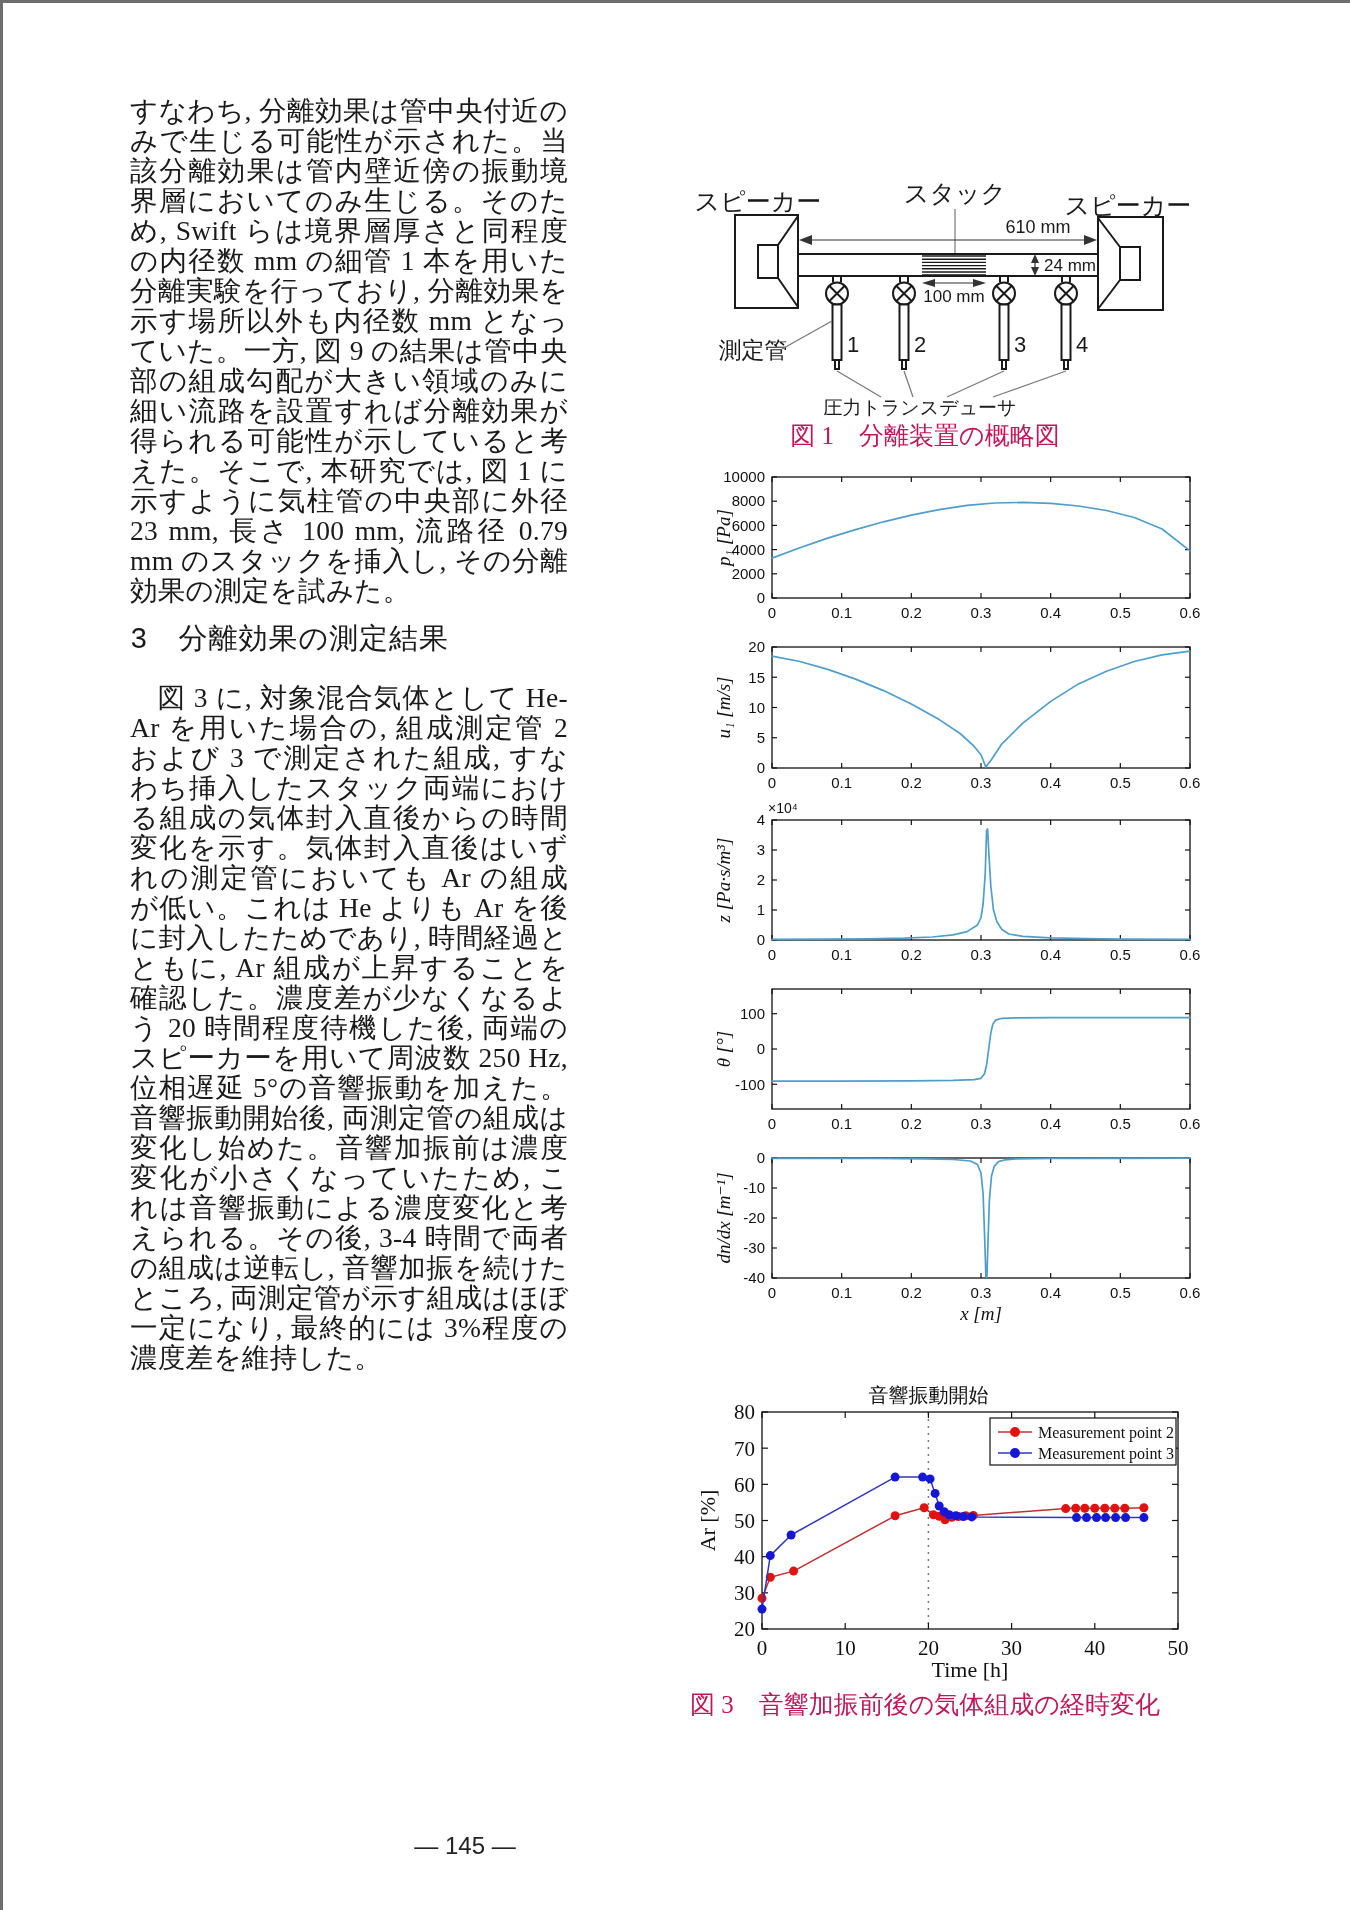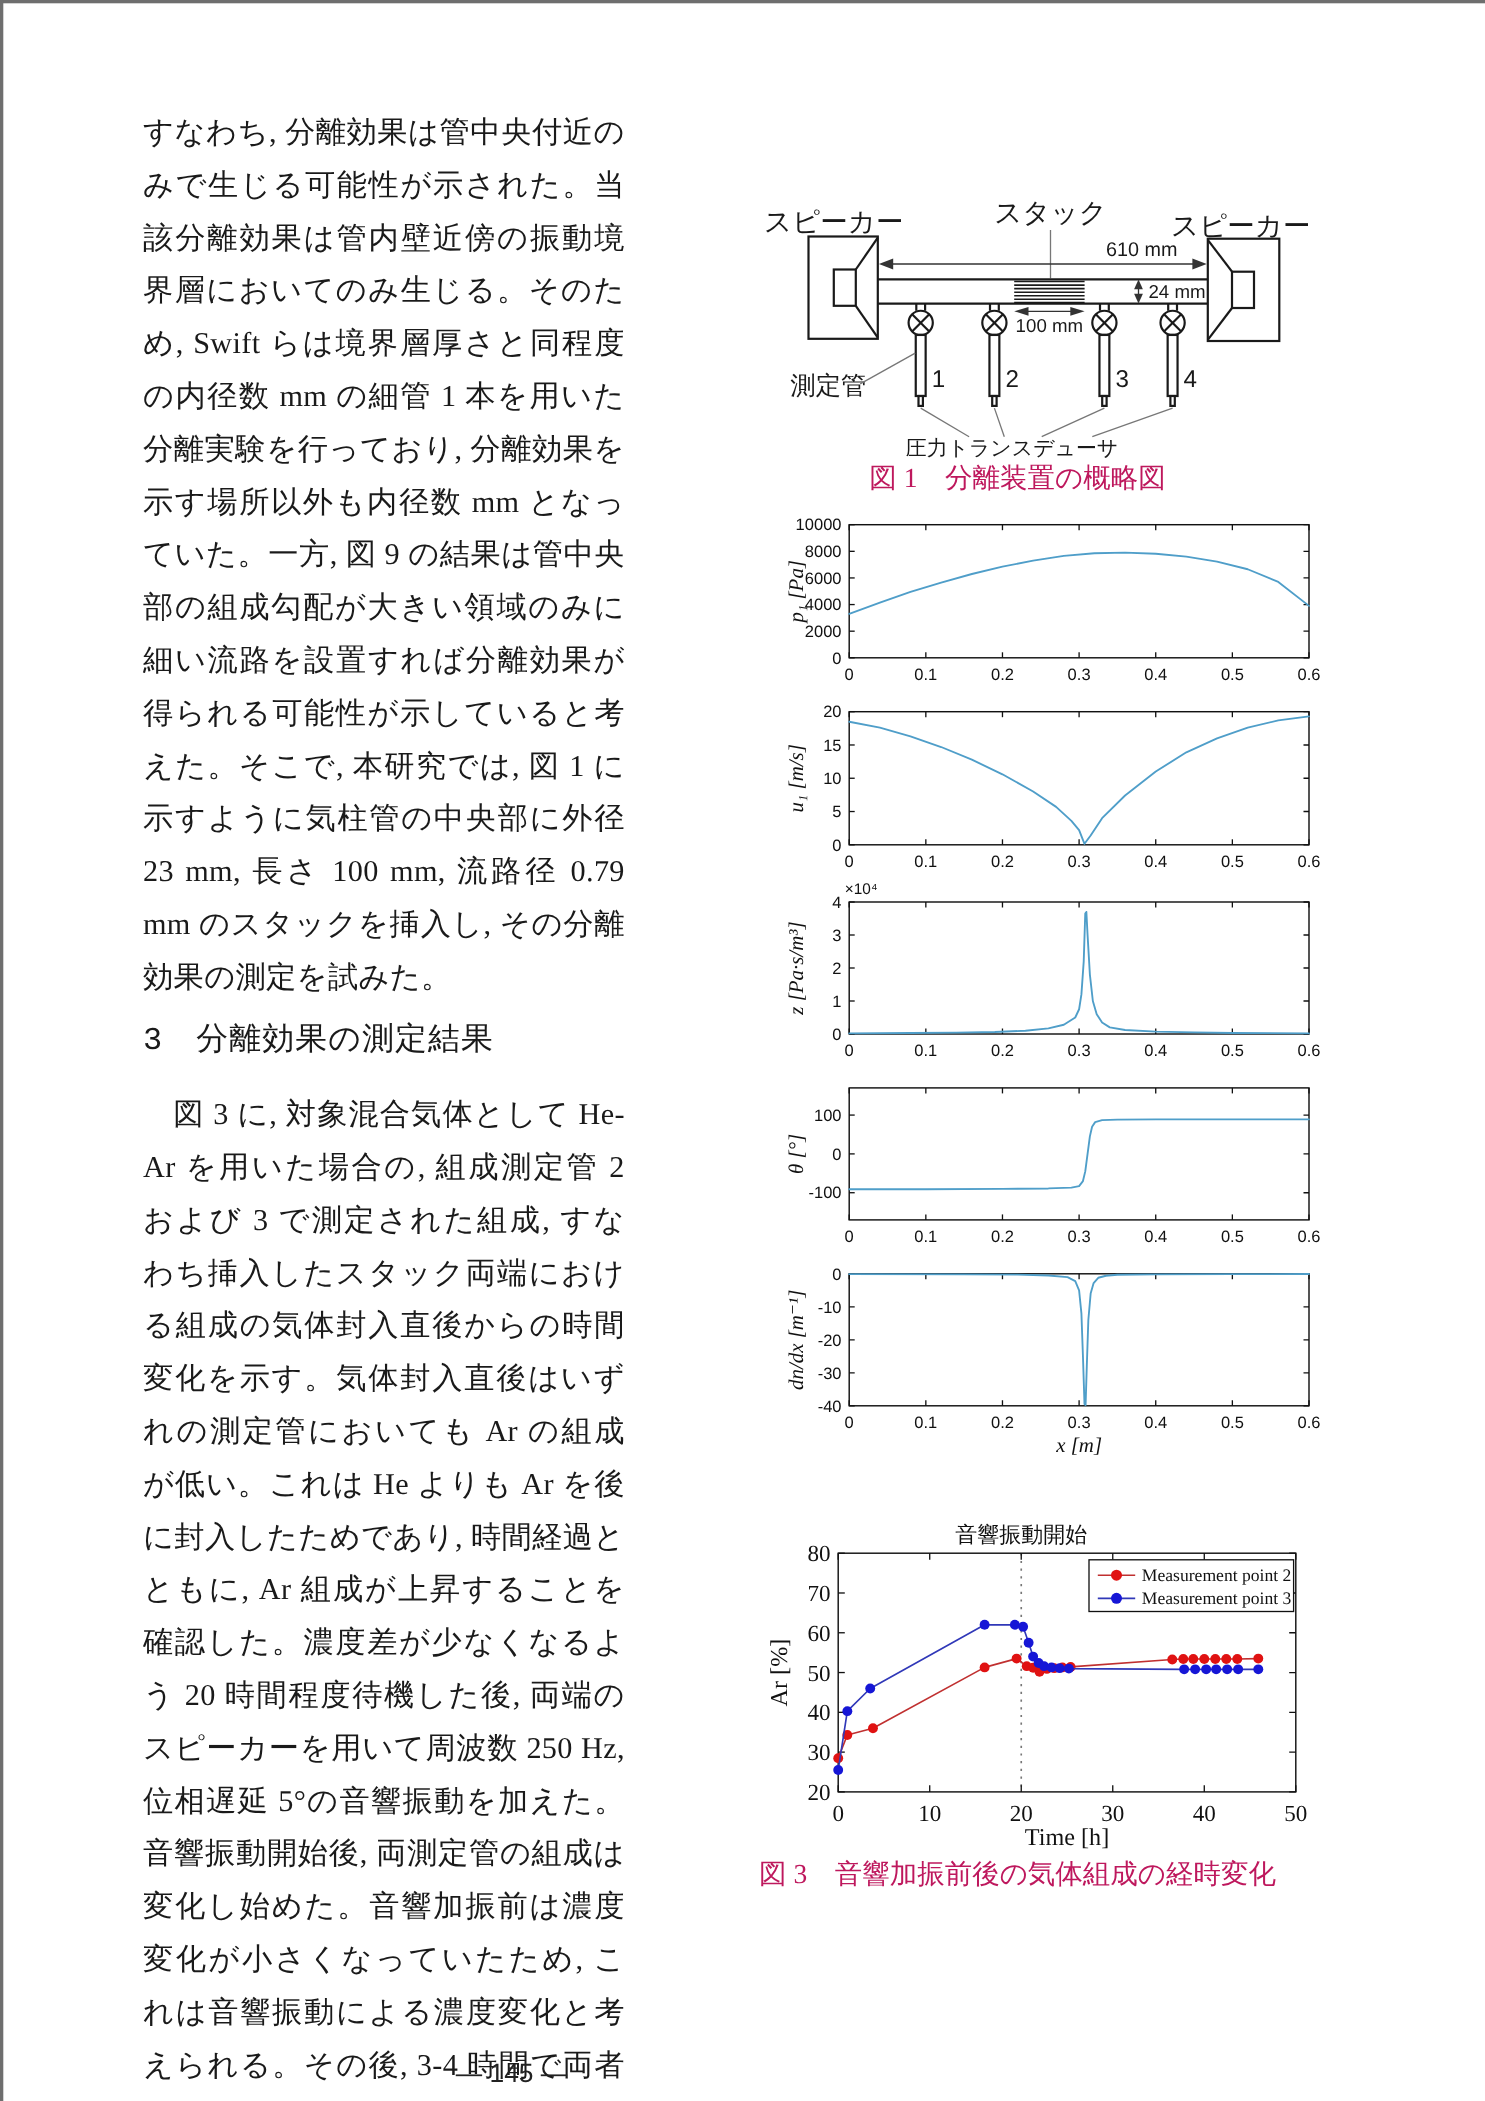--- a/index.html
+++ b/index.html
@@ -1,28 +1,28 @@
 <!DOCTYPE html>
 <html><head>
 <meta charset="utf-8">
 <style>
   html,body{margin:0;padding:0;background:#e8e8e8;}
   .page{position:relative;width:1350px;height:1910px;background:#ffffff;margin:0 auto;
         font-family:"Liberation Serif","DejaVu Serif",serif;color:#1a1a1a;overflow:hidden;}
   .edge-top{position:absolute;left:0;top:0;width:1350px;height:3px;background:#6e6e6e;}
   .edge-left{position:absolute;left:0;top:0;width:3px;height:1910px;background:#6e6e6e;}
   .text-col{position:absolute;left:130px;top:96px;width:438px;}
-  .text-col p{margin:0;font-size:27.5px;line-height:48px;text-align:justify;letter-spacing:0.3px;}
+  .text-col p{margin:0;font-size:27.5px;line-height:30px;text-align:justify;letter-spacing:0.3px;}
   .text-col p.indent{text-indent:1em;}
   .heading{margin:15px 0 22px 0;font-family:Liberation Mono, monospace;
            font-weight:500;font-size:29px;line-height:40px;letter-spacing:1px;}
   .abs{position:absolute;}
   .caption{position:absolute;left:575px;width:700px;text-align:center;
            font-size:25px;line-height:30px;color:#be185d;}
-  .page-number{position:absolute;left:465px;top:1872px;transform:translateX(-50%);
+  .page-number{position:absolute;left:465px;top:1832px;transform:translateX(-50%);
                font-family:"Liberation Sans","DejaVu Sans",sans-serif;font-size:24px;color:#222;}
   svg text{user-select:none;}
 </style>
 </head>
 <body>
 
 <div class="page">
   <div class="edge-top"></div>
   <div class="edge-left"></div>
 

